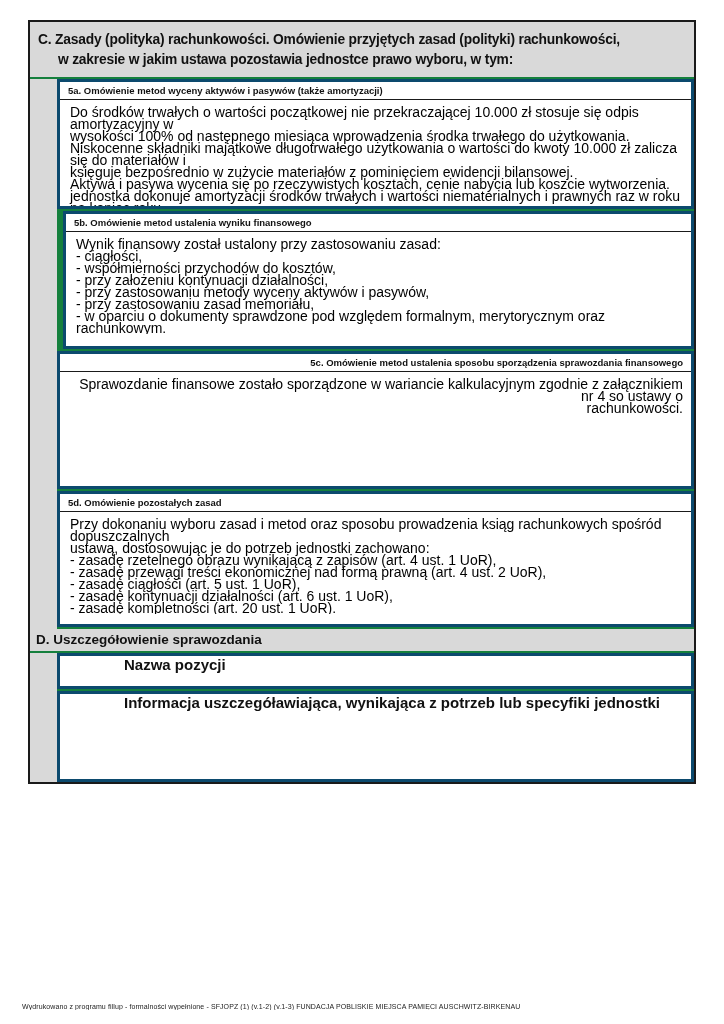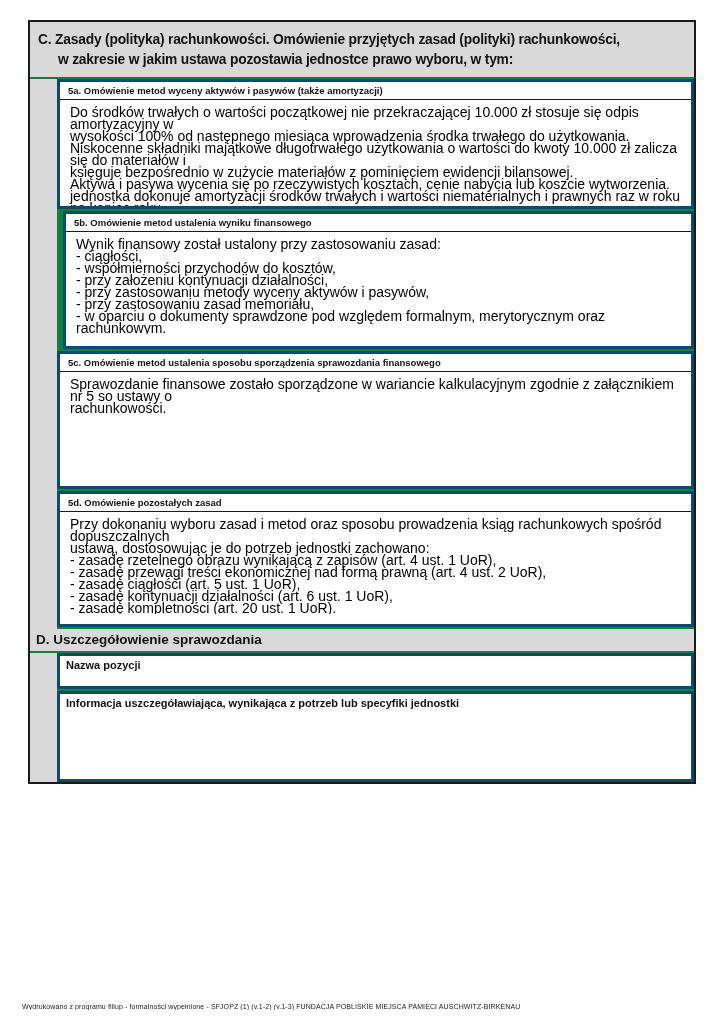--- a/index.html
+++ b/index.html
@@ -33,33 +33,33 @@
   .c-body { flex: none; height: 550px; }
   .d-body { flex: 1; min-height: 0; }
 
   .strip { flex: none; width: 27px; background: #d9d9d9; }
 
   .boxes { flex: 1; min-width: 0; display: flex; flex-direction: column; }
 
   .box { border: 3px solid #0c4a6e; background: #fff; margin-bottom: 2px; overflow: hidden; }
   .box-5a { height: 130px; }
   .box-5b { height: 138px; margin-left: 6px; }
-  .box-5c { height: 138px; }
+  .box-5c { height: 138px; text-align: right; }
   .box-5d { height: 136px; flex: none; }
   .box-nazwa { height: 36px; flex: none; }
   .box-info { flex: 1; margin-bottom: 0; }
 
   .box-label {
     font-size: 9.5px; font-weight: bold; line-height: 12px;
     padding: 3px 8px 2px 8px; border-bottom: 1px solid #1a1a1a;
     white-space: pre; overflow: hidden;
   }
   .box-label-plain {
-    font-size: 11px; font-weight: bold; line-height: 12px;
-    padding: 3px 8px 2px 6px; white-space: pre; overflow: hidden;
+    font-size: 15px; font-weight: bold; line-height: 12px;
+    padding: 3px 8px 2px 20px; white-space: pre; overflow: hidden; margin-left: 44px;
   }
   .box-content {
     font-size: 14px; line-height: 12px; color: #000;
     padding: 6px 8px 0 10px; white-space: pre-line; overflow: hidden;
   }
   .field-area { flex: 1; }
 
   .print-footer {
     position: absolute; left: 22px; top: 1003px; width: 680px;
     font-size: 7px; letter-spacing: 0.1px; color: #222; white-space: pre; overflow: hidden;
@@ -96,21 +96,21 @@
 - ciągłości,
 - współmierności przychodów do kosztów,
 - przy założeniu kontynuacji działalności,
 - przy zastosowaniu metody wyceny aktywów i pasywów,
 - przy zastosowaniu zasad memoriału,
 - w oparciu o dokumenty sprawdzone pod względem formalnym, merytorycznym oraz rachunkowym.</div>
         </div>
 
         <div class="box box-5c">
           <div class="box-label">5c. Omówienie metod ustalenia sposobu sporządzenia sprawozdania finansowego</div>
-          <div class="box-content">Sprawozdanie finansowe zostało sporządzone w wariancie kalkulacyjnym zgodnie z załącznikiem nr 5 so ustawy o
+          <div class="box-content">Sprawozdanie finansowe zostało sporządzone w wariancie kalkulacyjnym zgodnie z załącznikiem nr 4 so ustawy o
 rachunkowości.</div>
         </div>
 
         <div class="box box-5d">
           <div class="box-label">5d. Omówienie pozostałych zasad</div>
           <div class="box-content">Przy dokonaniu wyboru zasad i metod oraz sposobu prowadzenia ksiąg rachunkowych spośród dopuszczalnych
 ustawą, dostosowując je do potrzeb jednostki zachowano:
 - zasadę rzetelnego obrazu wynikającą z zapisów (art. 4 ust. 1 UoR),
 - zasadę przewagi treści ekonomicznej nad formą prawną (art. 4 ust. 2 UoR),
 - zasadę ciągłości (art. 5 ust. 1 UoR),

